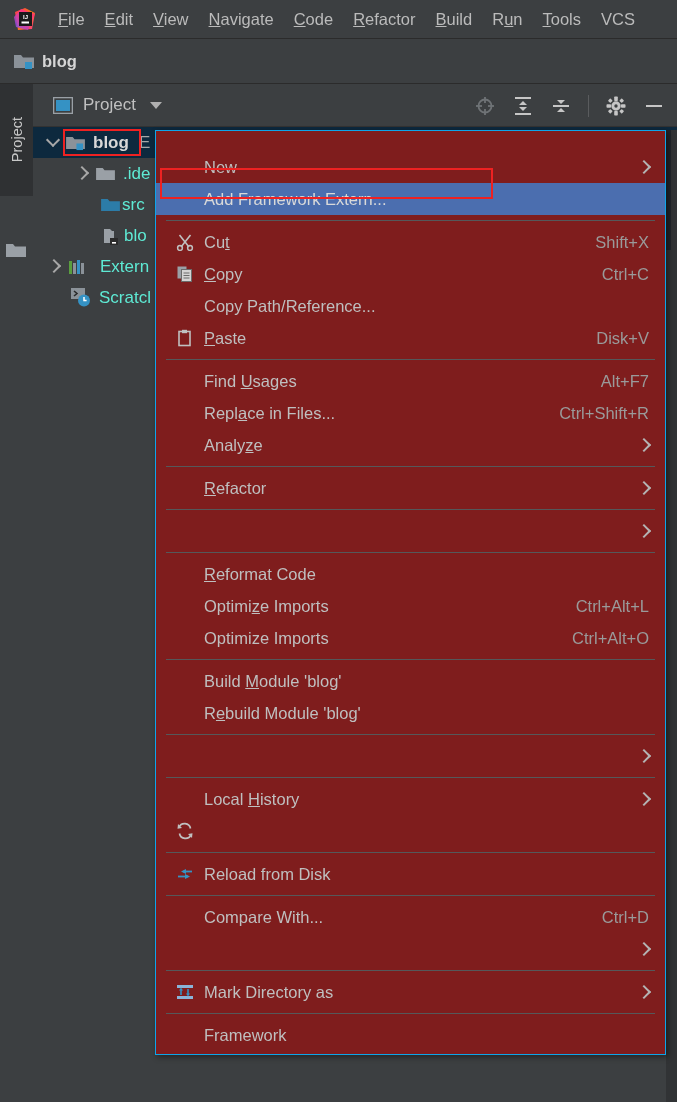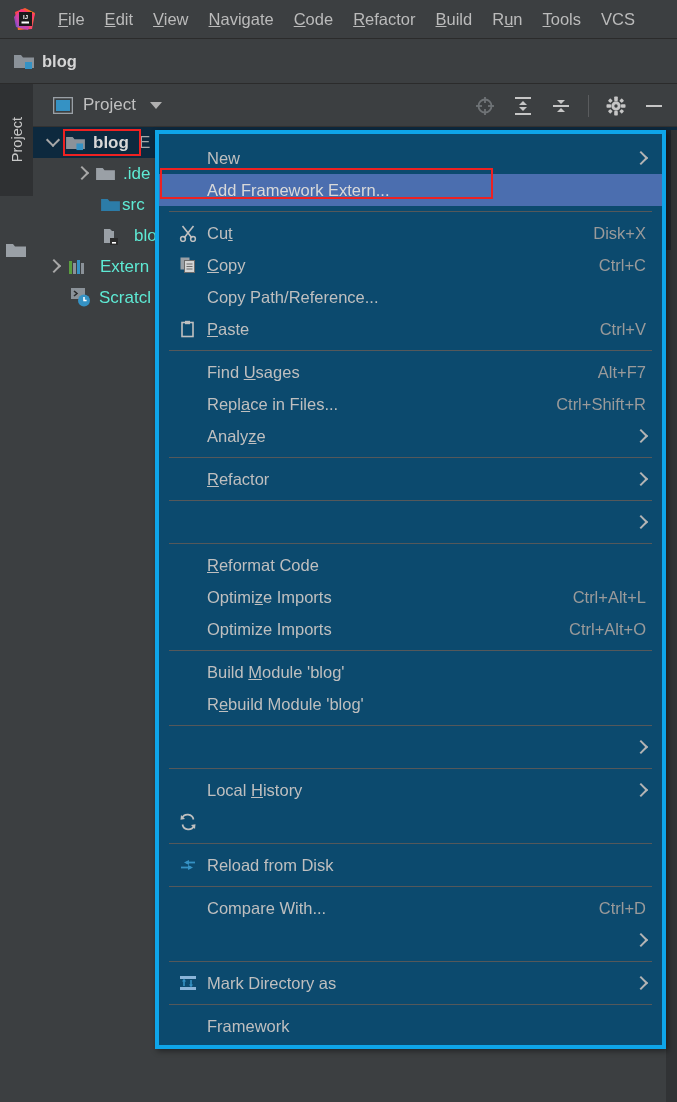--- a/index.html
+++ b/index.html
@@ -112,25 +112,25 @@
 
   
   .annot {
     position: absolute; border: 2px solid #ee2222;
     pointer-events: none; z-index: 40;
   }
 
   
   #ctxmenu {
     position: absolute; top: 130px; left: 155px; width: 511px;
-    background: #0c4a6e;
-    border: 4px solid #0ea5e9;
+    background: #7f1d1d;
+    border: 1px solid #0ea5e9;
     box-shadow: 2px 2px 6px rgba(0,0,0,.45);
     z-index: 30;
-    padding: 8px 0 3px 0;
+    padding: 20px 0 3px 0;
   }
   .mi {
     position: relative; height: 32px; display: flex; align-items: center;
     padding-left: 20px; padding-right: 16px; cursor: default;
   }
   .mi.highlight { background: #4b6eaf; }
   .mi-ico { width: 18px; height: 18px; margin-right: 10px; flex: none; position: relative; }
   .mi-ico.blank { background: none; }
   .mi-text { color: #bfbfbf; font-size: 16.5px; white-space: nowrap; }
   .mi.highlight .mi-text { color: #d9d9d9; }
@@ -313,21 +313,21 @@
     </div>
 
     <div class="tree-row" style="top:93px;">
       <div class="folder-ico" style="margin-left:70px;">
         <svg width="17" height="18" viewBox="0 0 17 18">
           <path d="M1 1 h6 l2 2 h2 v12 H1 Z" fill="#9aa0a6"></path>
           <rect x="7" y="10" width="8" height="7" fill="#2b2b2b"></rect>
           <rect x="9" y="14" width="4" height="1.6" fill="#ffffff"></rect>
         </svg>
       </div>
-      <div class="tree-label" style="margin-left:12px;">blo</div>
+      <div class="tree-label" style="margin-left:2px;">blo</div>
     </div>
 
     <div class="tree-row" style="top:124px;">
       <div class="arrow right" style="margin-left:14px;"></div>
       <div class="folder-ico" style="margin-left:8px;width:18px;height:16px;">
         <svg width="18" height="16" viewBox="0 0 18 16">
           <rect x="1" y="2" width="3" height="13" fill="#5a9e3f"></rect>
           <rect x="5" y="4" width="3" height="11" fill="#8b9299"></rect>
           <rect x="9" y="1" width="3" height="14" fill="#3592c4"></rect>
           <rect x="13" y="4" width="3" height="11" fill="#8b9299"></rect>
@@ -371,21 +371,21 @@
   <div class="mi">
     <span class="mi-ico">
       <svg width="18" height="18" viewBox="0 0 18 18">
         <line x1="3.5" y1="2" x2="13" y2="14" stroke="#c0c0c0" stroke-width="1.6"></line>
         <line x1="14.5" y1="2" x2="5" y2="14" stroke="#c0c0c0" stroke-width="1.6"></line>
         <circle cx="4" cy="15" r="2.4" fill="none" stroke="#c0c0c0" stroke-width="1.5"></circle>
         <circle cx="14" cy="15" r="2.4" fill="none" stroke="#c0c0c0" stroke-width="1.5"></circle>
       </svg>
     </span>
     <span class="mi-text">Cu<u>t</u></span>
-    <span class="mi-short">Disk+X</span>
+    <span class="mi-short">Shift+X</span>
   </div>
 
   <div class="mi">
     <span class="mi-ico">
       <svg width="18" height="18" viewBox="0 0 18 18">
         <rect x="1.5" y="1.5" width="9" height="12" fill="#9aa0a6"></rect>
         <rect x="5.5" y="4.5" width="10" height="12" fill="#d4d4d4" stroke="#6b6b6b" stroke-width="1"></rect>
         <line x1="7.5" y1="8" x2="13.5" y2="8" stroke="#6b6b6b" stroke-width="1"></line>
         <line x1="7.5" y1="10.5" x2="13.5" y2="10.5" stroke="#6b6b6b" stroke-width="1"></line>
         <line x1="7.5" y1="13" x2="13.5" y2="13" stroke="#6b6b6b" stroke-width="1"></line>
@@ -401,21 +401,21 @@
   </div>
 
   <div class="mi">
     <span class="mi-ico">
       <svg width="18" height="18" viewBox="0 0 18 18">
         <rect x="3" y="2.5" width="11" height="14" fill="none" stroke="#c0c0c0" stroke-width="1.6"></rect>
         <rect x="6" y="0.8" width="5" height="3.4" fill="#c0c0c0"></rect>
       </svg>
     </span>
     <span class="mi-text"><u>P</u>aste</span>
-    <span class="mi-short">Ctrl+V</span>
+    <span class="mi-short">Disk+V</span>
   </div>
 
   <div class="msep"></div>
 
   <div class="mi">
     <span class="mi-ico blank"></span>
     <span class="mi-text">Find <u>U</u>sages</span>
     <span class="mi-short">Alt+F7</span>
   </div>
 

